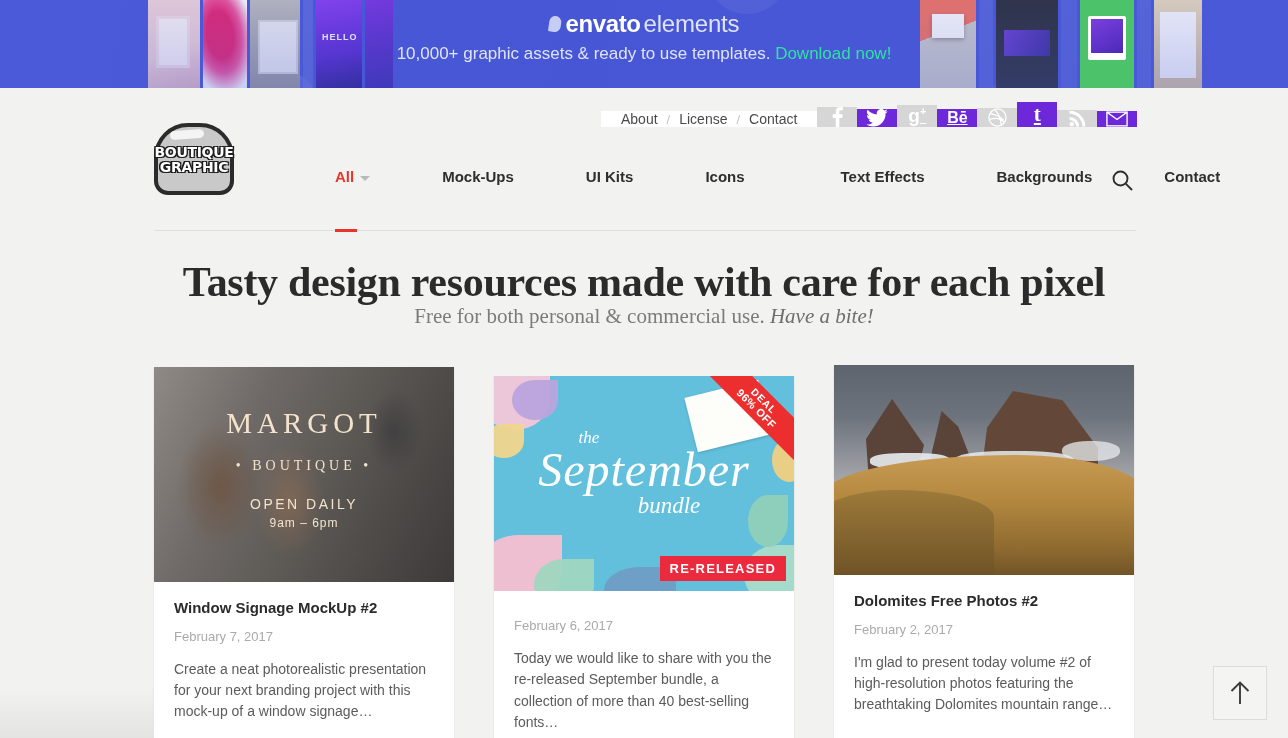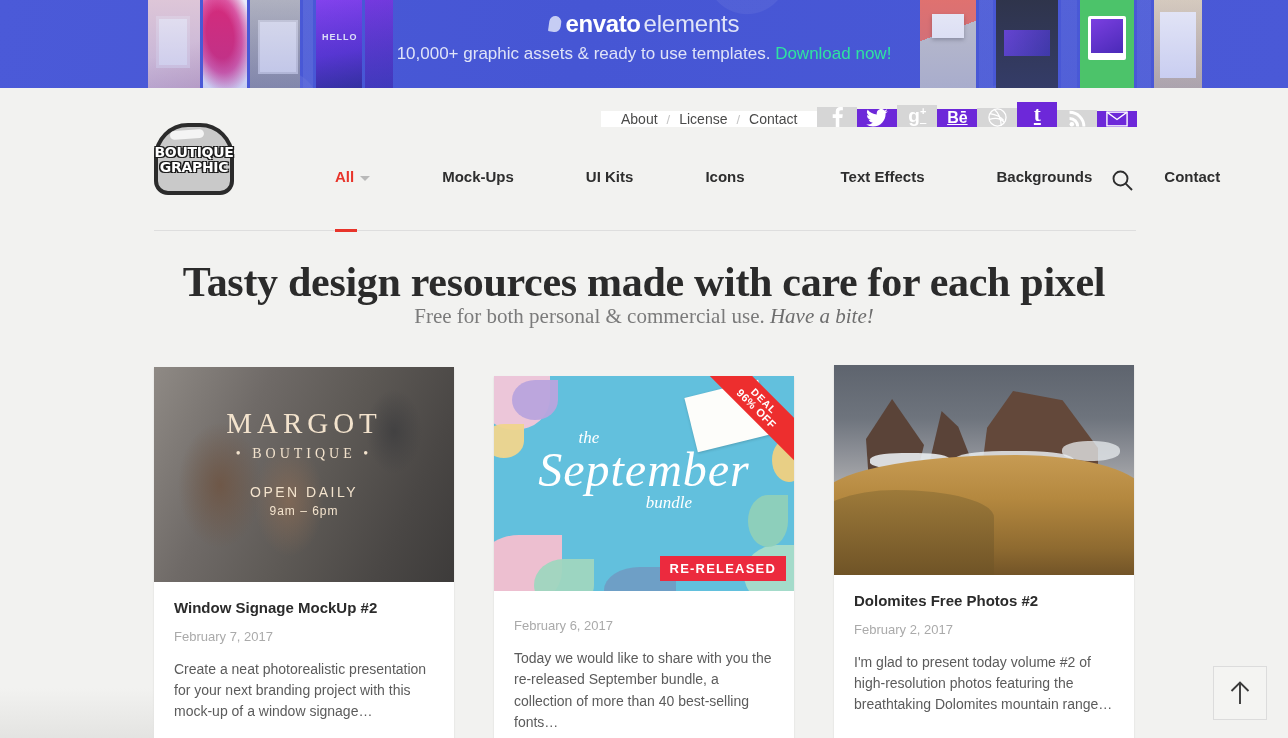--- a/index.html
+++ b/index.html
@@ -180,36 +180,36 @@
       radial-gradient(ellipse 50px 80px at 45% 62%, rgba(150,112,84,.55), transparent 70%),
       radial-gradient(ellipse 40px 60px at 80% 30%, rgba(60,60,62,.75), transparent 70%),
       linear-gradient(115deg,#8f8a85 0%,#6f6a67 30%,#5d5955 55%,#4a4745 80%,#3d3b3a 100%);
     filter: blur(0.4px);
   }
   .margot-text {
     position: absolute; left: 0; right: 0; top: 40px; text-align: center;
     color: #f3e3cd; font-family: "Liberation Serif", serif;
   }
   .mg-1 { font-size: 29px; letter-spacing: 5px; }
-  .mg-2 { font-size: 14px; letter-spacing: 4px; margin-top: 6px; }
+  .mg-2 { font-size: 14px; letter-spacing: 4px; margin-top: 18px; }
   .mg-3 { font-size: 14px; letter-spacing: 2.5px; margin-top: 22px;
           font-family: "Liberation Sans", sans-serif; }
   .mg-4 { font-size: 12px; letter-spacing: 1px; margin-top: 4px;
           font-family: "Liberation Sans", sans-serif; }
 
   
   .img-sept { position: absolute; inset: 0; background: #62c0dd; }
   .leafy { position: absolute; border-radius: 50% 0 50% 50%; opacity: .95; }
   .sept-script {
     position: absolute; left: 0; right: 0; top: 52px; text-align: center;
     font-family: "Liberation Serif", serif; font-style: italic; color: #ffffff;
   }
   .sp-the { font-size: 17px; margin-left: -110px; }
   .sp-main { font-size: 48px; letter-spacing: 1px; margin-top: -6px; }
-  .sp-bundle { font-size: 17px; margin-left: 50px; margin-top: -4px; }
+  .sp-bundle { font-size: 23px; margin-left: 50px; margin-top: -4px; }
   .deal-ribbon {
     position: absolute; right: -36px; top: 14px; width: 140px; height: 30px;
     background: #ed2e2e; transform: rotate(45deg);
     display: flex; flex-direction: column; align-items: center; justify-content: center;
     color: #fff; line-height: 1.0;
   }
   .deal-ribbon .d1 { font-size: 10px; font-weight: 700; letter-spacing: 1px; }
   .deal-ribbon .d2 { font-size: 11px; font-weight: 700; letter-spacing: .5px; }
   .paper-note {
     position: absolute; right: 28px; top: 12px; width: 76px; height: 56px;

